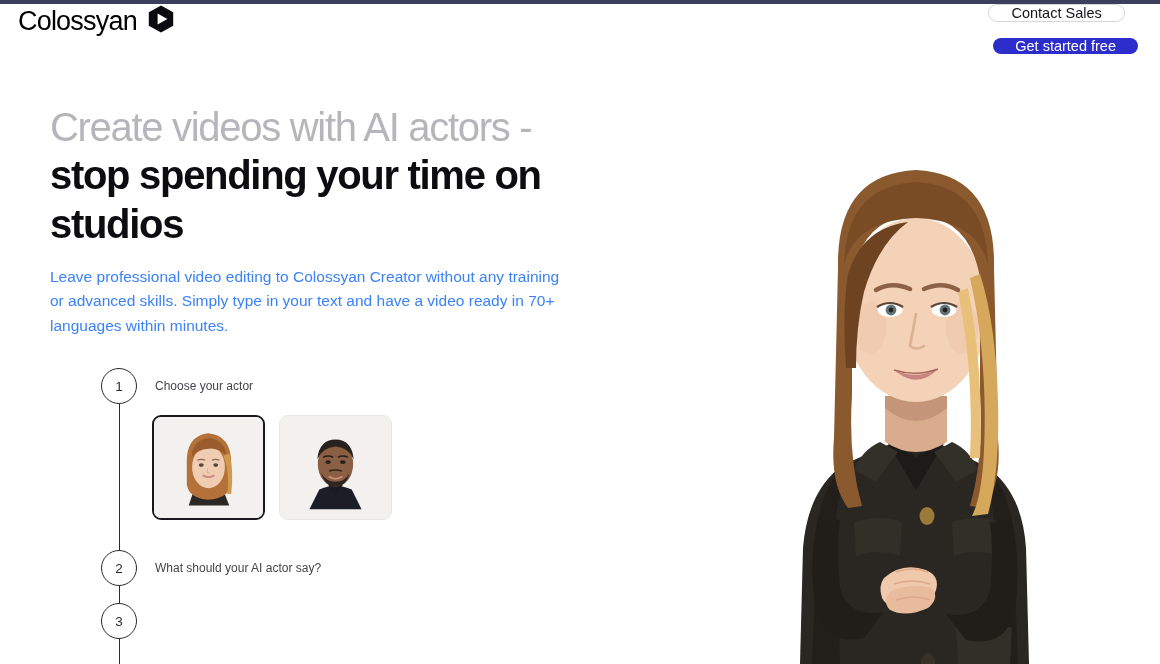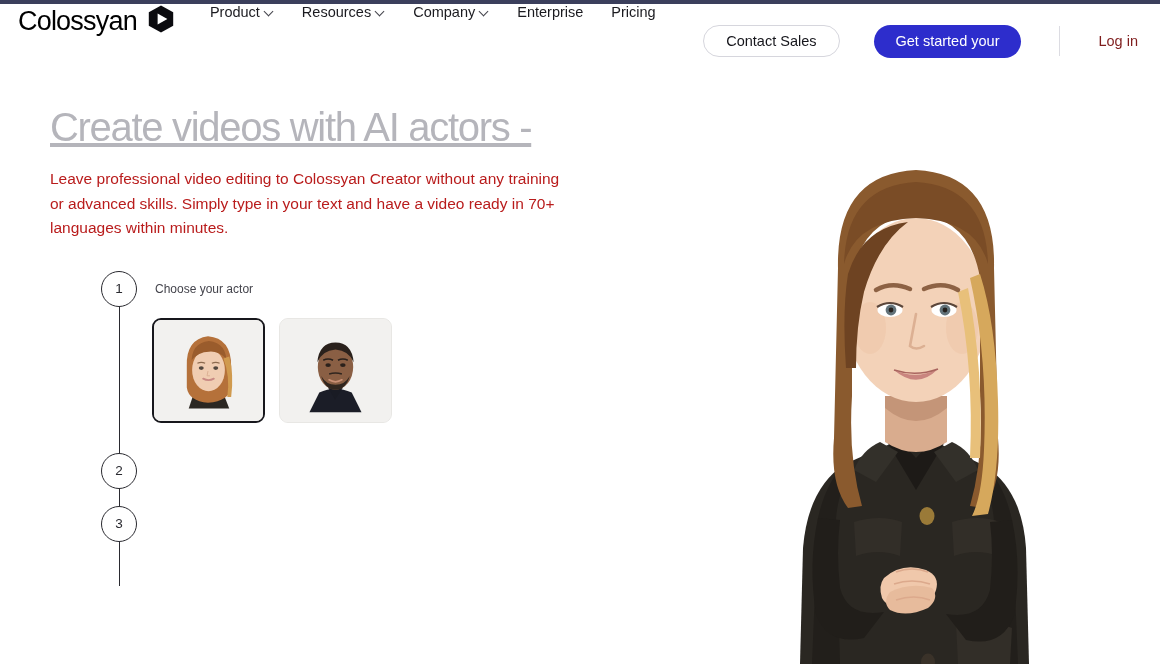--- a/index.html
+++ b/index.html
@@ -82,20 +82,21 @@
   }
 
   .header-right {
     position: absolute;
     right: 22px;
     top: 0;
     height: 74px;
     display: flex;
     align-items: center;
     gap: 16px;
+    flex-direction: column;
   }
 
   .btn-outline {
     border: 1px solid #d6d6dd;
     background: #fff;
     border-radius: 999px;
     padding: 0 22px;
     height: 32px;
     display: flex;
     align-items: center;
@@ -145,36 +146,35 @@
   }
 
   h1 { font-weight: 400; margin: 0; }
   .h-line1 {
     display: block;
     font-size: 40px;
     line-height: 1.18;
     letter-spacing: -1.3px;
     color: #b5b5bb;
     font-weight: 400;
-    text-decoration: underline;
   }
   .h-line2 {
     display: block;
     font-size: 40px;
     line-height: 1.22;
     letter-spacing: -1.3px;
     color: #0c0c11;
     font-weight: 700;
   }
 
   .lede {
     margin-top: 16px;
     font-size: 15.5px;
     line-height: 1.58;
-    color: #b91c1c;
+    color: #3b82f6;
     max-width: 510px;
   }
 
   
   .steps {
     position: relative;
     margin-top: 18px;
     padding-left: 0;
   }
   .timeline-rail {
@@ -262,56 +262,37 @@
   <div class="brand">
     <span class="brand-word">Colossyan</span>
     <span class="brand-mark">
       <svg width="30" height="30" viewBox="0 0 30 30" aria-hidden="true">
         <polygon points="15,1.6 27.2,8.3 27.2,21.7 15,28.4 2.8,21.7 2.8,8.3" fill="#0b0b0f"></polygon>
         <polygon points="11.6,9.4 11.6,20.6 21.4,15" fill="#ffffff"></polygon>
       </svg>
     </span>
   </div>
 
-  <nav class="nav">
-    <div class="nav-item">
-      <span>Product</span>
-      <span class="chev"></span>
-    </div>
-    <div class="nav-item">
-      <span>Resources</span>
-      <span class="chev"></span>
-    </div>
-    <div class="nav-item">
-      <span>Company</span>
-      <span class="chev"></span>
-    </div>
-    <div class="nav-item">
-      <span>Enterprise</span>
-    </div>
-    <div class="nav-item">
-      <span>Pricing</span>
-    </div>
-  </nav>
 
   <div class="header-right">
     <div class="btn-outline">Contact Sales</div>
-    <div class="btn-primary">Get started your</div>
+    <div class="btn-primary">Get started free</div>
     <div class="divider-v"></div>
     <div class="login-link">Log in</div>
   </div>
 
 </header>
 
 <section class="hero">
 
   <div class="hero-left">
 
     <h1>
       <span class="h-line1">Create videos with AI actors -</span>
+      <span class="h-line2">stop spending your time on studios</span>
     </h1>
 
     <p class="lede">Leave professional video editing to Colossyan Creator without any training or advanced skills. Simply type in your text and have a video ready in 70+ languages within minutes.</p>
 
     <div class="steps">
       <div class="timeline-rail"></div>
 
       <div class="step step-1">
         <div class="step-num">1</div>
         <div class="step-label">Choose your actor</div>
@@ -350,20 +331,21 @@
             <path d="M42 58 Q46 72 56.5 72 Q67 72 71 58 Q66 67 56.5 67 Q47 67 42 58 Z" fill="#30261f"></path>
             <path d="M50 56 Q56.5 54 63 56" stroke="#30261f" stroke-width="1.6" fill="none"></path>
             <path d="M50 62 Q56.5 66 63 62" stroke="#c98f74" stroke-width="1.8" fill="none" stroke-linecap="round"></path>
           </svg>
         </div>
 
       </div>
 
       <div class="step step-2">
         <div class="step-num">2</div>
+        <div class="step-label">What should your AI actor say?</div>
       </div>
 
       <div class="step step-3">
         <div class="step-num">3</div>
       </div>
 
       <div class="rail-tail"></div>
     </div>
 
   </div>

